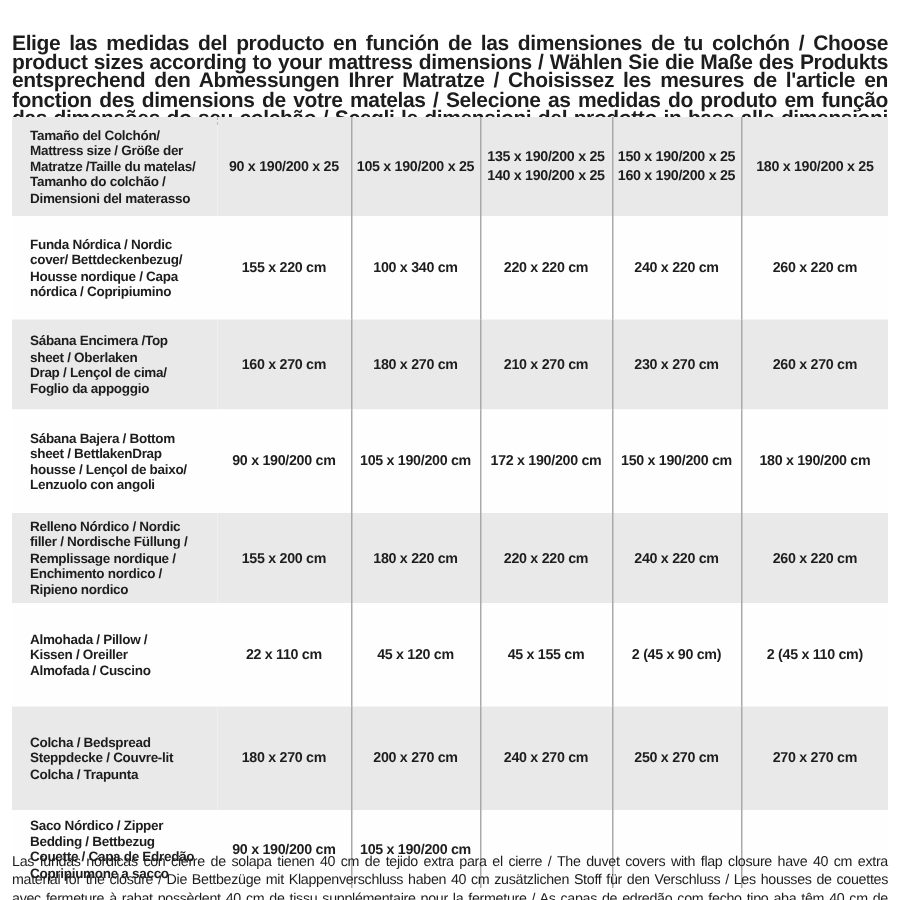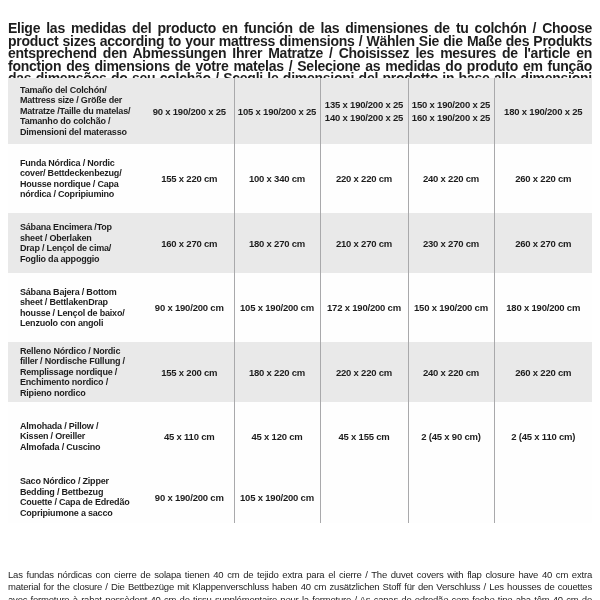--- a/index.html
+++ b/index.html
@@ -127,25 +127,35 @@
       <td class="v">155 x 200 cm</td>
       <td class="v">180 x 220 cm</td>
       <td class="v">220 x 220 cm</td>
       <td class="v">240 x 220 cm</td>
       <td class="v">260 x 220 cm</td>
     </tr>
     <tr class="r-even h55">
       <td class="lbl">Almohada  / Pillow /
 Kissen / Oreiller
 Almofada / Cuscino</td>
-      <td class="v">45 x 110 cm</td>
+      <td class="v">22 x 110 cm</td>
       <td class="v">45 x 120 cm</td>
       <td class="v">45 x 155 cm</td>
       <td class="v">2 (45 x 90 cm)</td>
       <td class="v">2 (45 x 110 cm)</td>
+    </tr>
+    <tr class="r-odd h55">
+      <td class="lbl">Colcha / Bedspread
+Steppdecke / Couvre-lit
+Colcha / Trapunta</td>
+      <td class="v">180 x 270 cm</td>
+      <td class="v">200 x 270 cm</td>
+      <td class="v">240 x 270 cm</td>
+      <td class="v">250 x 270 cm</td>
+      <td class="v">270 x 270 cm</td>
     </tr>
     <tr class="r-even h52">
       <td class="lbl">Saco Nórdico / Zipper
 Bedding / Bettbezug
 Couette  / Capa de Edredão
 Copripiumone a sacco</td>
       <td class="v">90 x 190/200 cm</td>
       <td class="v">105 x 190/200 cm</td>
       <td class="v"></td>
       <td class="v"></td>

